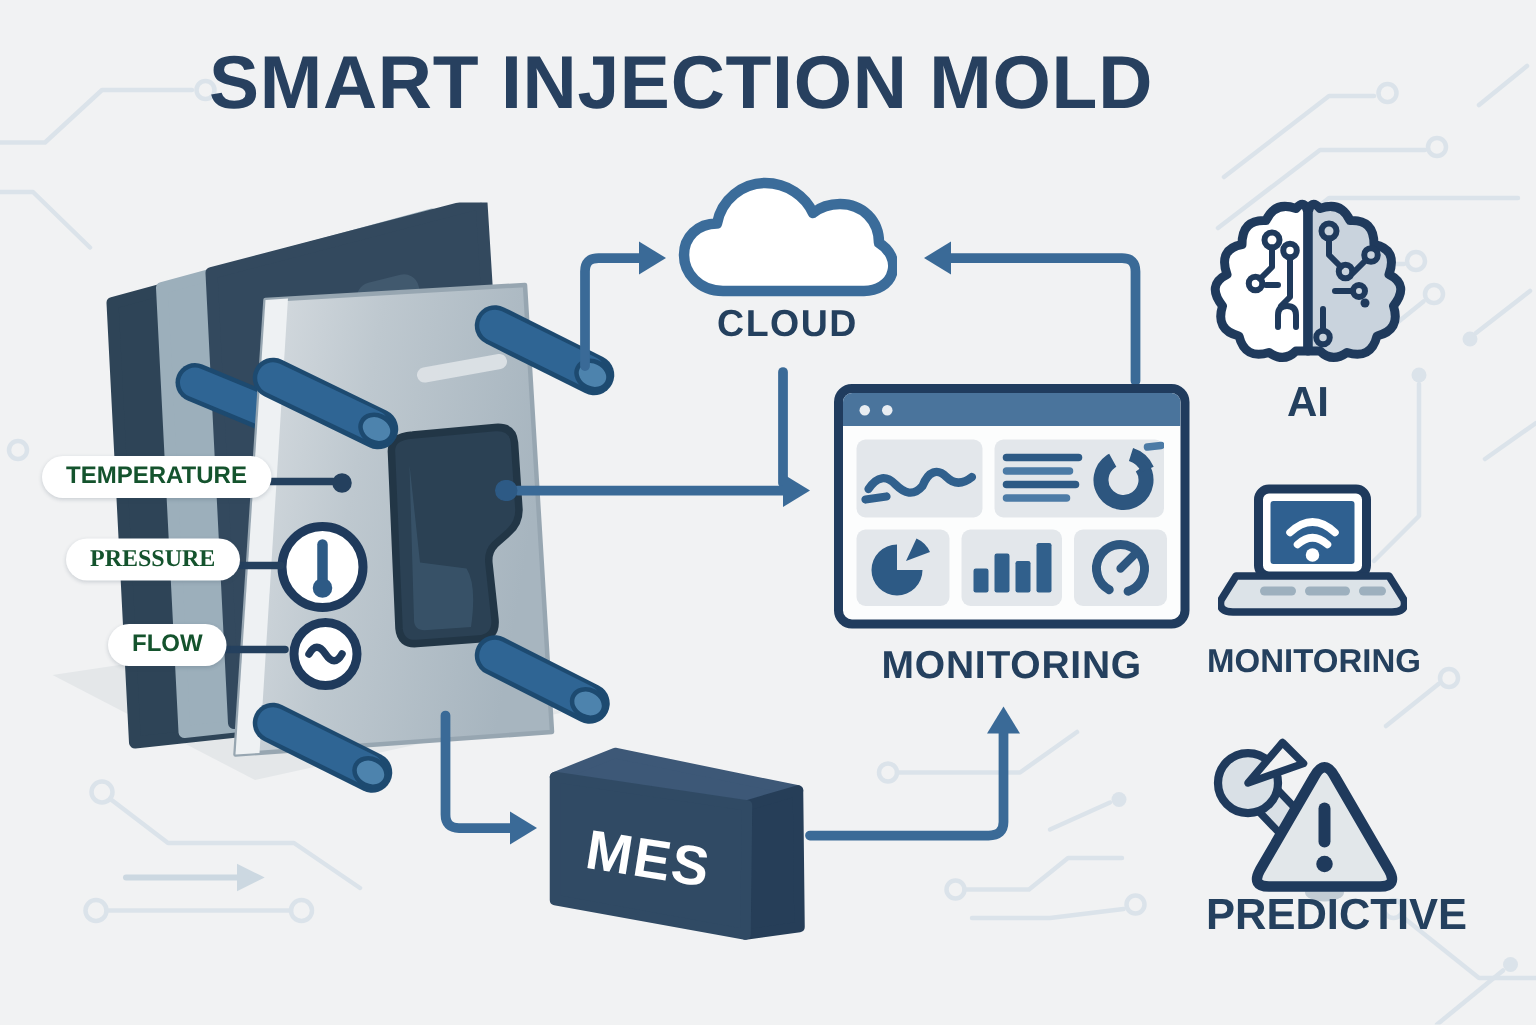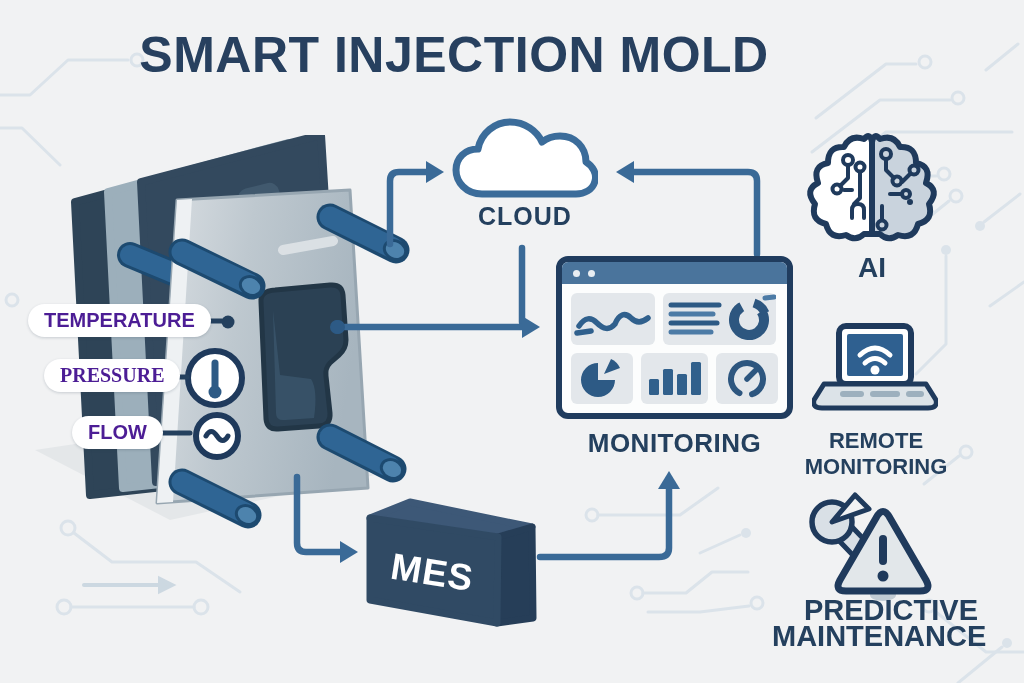--- a/index.html
+++ b/index.html
@@ -8,21 +8,21 @@
     background:#f1f2f3;
     font-family:"Liberation Sans","DejaVu Sans",sans-serif;
   }
   .abs{position:absolute;}
   .title{
     left:0;top:26px;width:908px;text-align:center;
     font-size:50px;font-weight:800;color:#27405f;letter-spacing:.5px;
   }
   .pill{
     position:absolute;background:#fff;border-radius:17px;padding:5px 16px;
-    font-size:20px;font-weight:800;color:#4c1d95;white-space:nowrap;
+    font-size:16px;font-weight:800;color:#14532d;white-space:nowrap;
     box-shadow:0 1px 3px rgba(40,60,80,.20);z-index:5;
   }
   .node-label{
     position:absolute;text-align:center;color:#24405e;font-weight:800;z-index:4;
   }
   .lbl-cloud{left:445px;top:202px;width:160px;font-size:25px;letter-spacing:1px;}
   .lbl-dashboard{left:556px;top:428px;width:237px;font-size:26px;letter-spacing:.5px;}
   .lbl-ai{left:806px;top:252px;width:132px;font-size:28px;}
   .lbl-remote{left:788px;top:428px;width:176px;font-size:22px;line-height:26px;}
   .lbl-maint{left:772px;top:597px;width:206px;font-size:29px;line-height:26px;text-align:right;}
@@ -296,41 +296,39 @@
   </g>
   <circle cx="63" cy="48" r="4.5" fill="#ffffff"></circle>
   <path d="M12,62 H114 L124,78 Q126,86 116,86 H10 Q0,86 2,78 Z" fill="#dce3e8" stroke="#1f3a5c" stroke-width="5" stroke-linejoin="round"></path>
   <g fill="#9db0be">
     <rect x="28" y="69" width="24" height="6" rx="3"></rect>
     <rect x="58" y="69" width="30" height="6" rx="3"></rect>
     <rect x="94" y="69" width="18" height="6" rx="3"></rect>
   </g>
 </svg>
 <div class="node-label lbl-remote">
-  <div>REMOTE</div>
   <div>MONITORING</div>
 </div>
 
 <svg class="abs nodez" style="left:800px;top:492px;" width="156" height="122" viewBox="0 0 156 122">
   <g>
     <line x1="40" y1="36" x2="82" y2="80" stroke="#1f3a5c" stroke-width="24" stroke-linecap="round"></line>
     <line x1="40" y1="36" x2="82" y2="80" stroke="#d9e0e6" stroke-width="14" stroke-linecap="round"></line>
     <circle cx="32" cy="30" r="20" fill="#d9e0e6" stroke="#1f3a5c" stroke-width="5.5"></circle>
     <polygon points="32,30 55,3 69,17" fill="#f1f2f3" stroke="#1f3a5c" stroke-width="5" stroke-linejoin="round"></polygon>
   </g>
   <ellipse cx="83" cy="103" rx="13" ry="6" fill="#c2ccd4"></ellipse>
   <g>
     <path d="M76,26 Q83,13 90,26 L126,88 Q132,99 120,99 L46,99 Q34,99 40,88 Z" fill="#e2e7ea" stroke="#1f3a5c" stroke-width="7" stroke-linejoin="round"></path>
     <line x1="83" y1="47" x2="83" y2="69" stroke="#1f3a5c" stroke-width="8" stroke-linecap="round"></line>
     <circle cx="83" cy="84" r="5.5" fill="#1f3a5c"></circle>
   </g>
 </svg>
 <div class="node-label lbl-maint">
   <div>PREDICTIVE</div>
-  <div>MAINTENANCE</div>
 </div>
 
 <svg class="abs nodez" style="left:358px;top:488px;" width="190" height="148" viewBox="0 0 190 148">
   <polygon points="12,30 52,14 174,39 140,49" fill="#3d5877" stroke="#3d5877" stroke-width="7" stroke-linejoin="round"></polygon>
   <polygon points="140,49 174,39 175,130 139,135" fill="#263e58" stroke="#263e58" stroke-width="7" stroke-linejoin="round"></polygon>
   <polygon points="12,30 140,49 139,135 12,112" fill="#304a64" stroke="#304a64" stroke-width="7" stroke-linejoin="round"></polygon>
   <text x="74" y="97" text-anchor="middle" font-family="Liberation Sans, DejaVu Sans, sans-serif" font-size="37" font-weight="bold" fill="#ffffff" letter-spacing="1" transform="rotate(9 74 86)">MES</text>
 </svg>
 
 </body></html>

